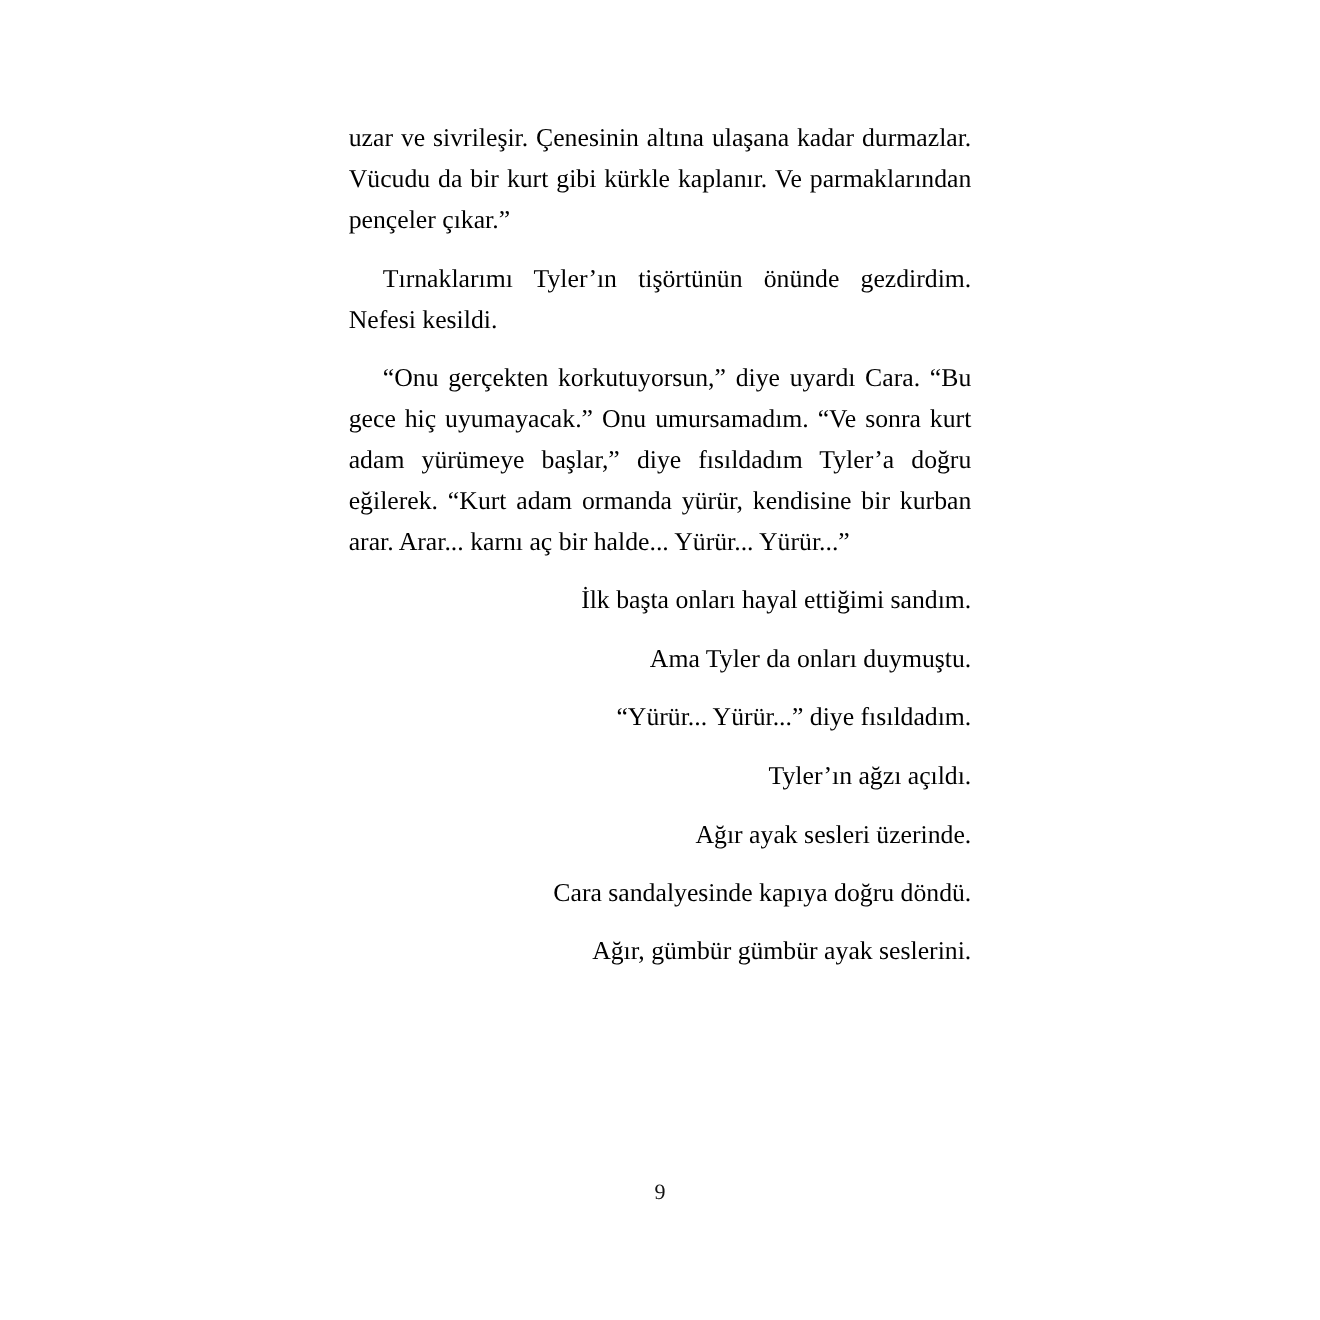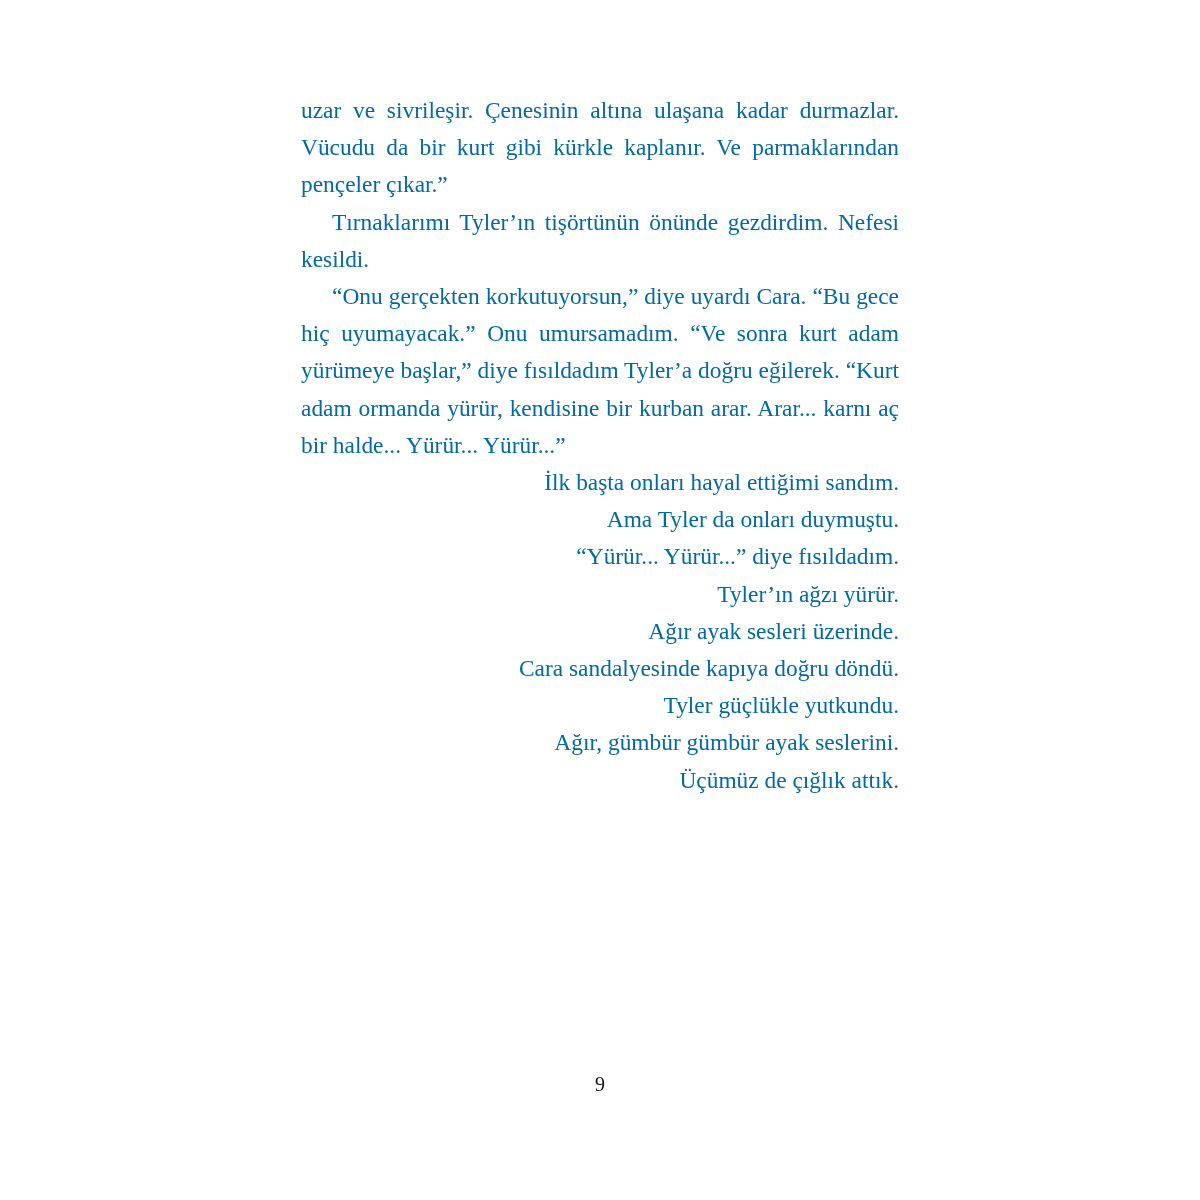--- a/index.html
+++ b/index.html
@@ -23,28 +23,28 @@
   }
 
   .text-block {
     position: absolute;
     left: 301px;
     top: 92px;
     width: 598px;
   }
 
   p.para {
-    margin: 0;
+    margin: 16px;
     padding: 0;
     font-size: 23.4px;
     line-height: 37.2px;
     text-align: justify;
     text-justify: inter-word;
     text-indent: 31px;
-    color: #0369a1;
+    color: #000000;
     -webkit-font-smoothing: antialiased;
     hyphens: manual;
   }
 
   
   p.para:last-of-type {
     text-align: justify;
   }
 
   
@@ -84,31 +84,29 @@
 
     <p class="para">“Onu gerçekten korkutuyorsun,” diye uyardı Cara. “Bu gece hiç uyumayacak.” Onu umursamadım. “Ve sonra kurt adam yürümeye başlar,” diye fısıldadım Tyler’a doğru eğilerek. “Kurt adam ormanda yürür, kendisine bir kurban arar. Arar... karnı aç bir halde... Yürür... Yürür...”</p>
 
 
     <p class="para short">İlk başta onları hayal ettiğimi sandım.</p>
 
     <p class="para short">Ama Tyler da onları duymuştu.</p>
 
     <p class="para short">“Yürür... Yürür...” diye fısıldadım.</p>
 
-    <p class="para short">Tyler’ın ağzı yürür.</p>
+    <p class="para short">Tyler’ın ağzı açıldı.</p>
 
     <p class="para short">Ağır ayak sesleri üzerinde.</p>
 
     <p class="para short">Cara sandalyesinde kapıya doğru döndü.</p>
 
-    <p class="para short">Tyler güçlükle yutkundu.</p>
 
 
     <p class="para short">Ağır, gümbür gümbür ayak seslerini.</p>
 
 
-    <p class="para short">Üçümüz de çığlık attık.</p>
 
   </div>
 
   <div class="folio">9</div>
 
 </div>
 
 </body></html>

